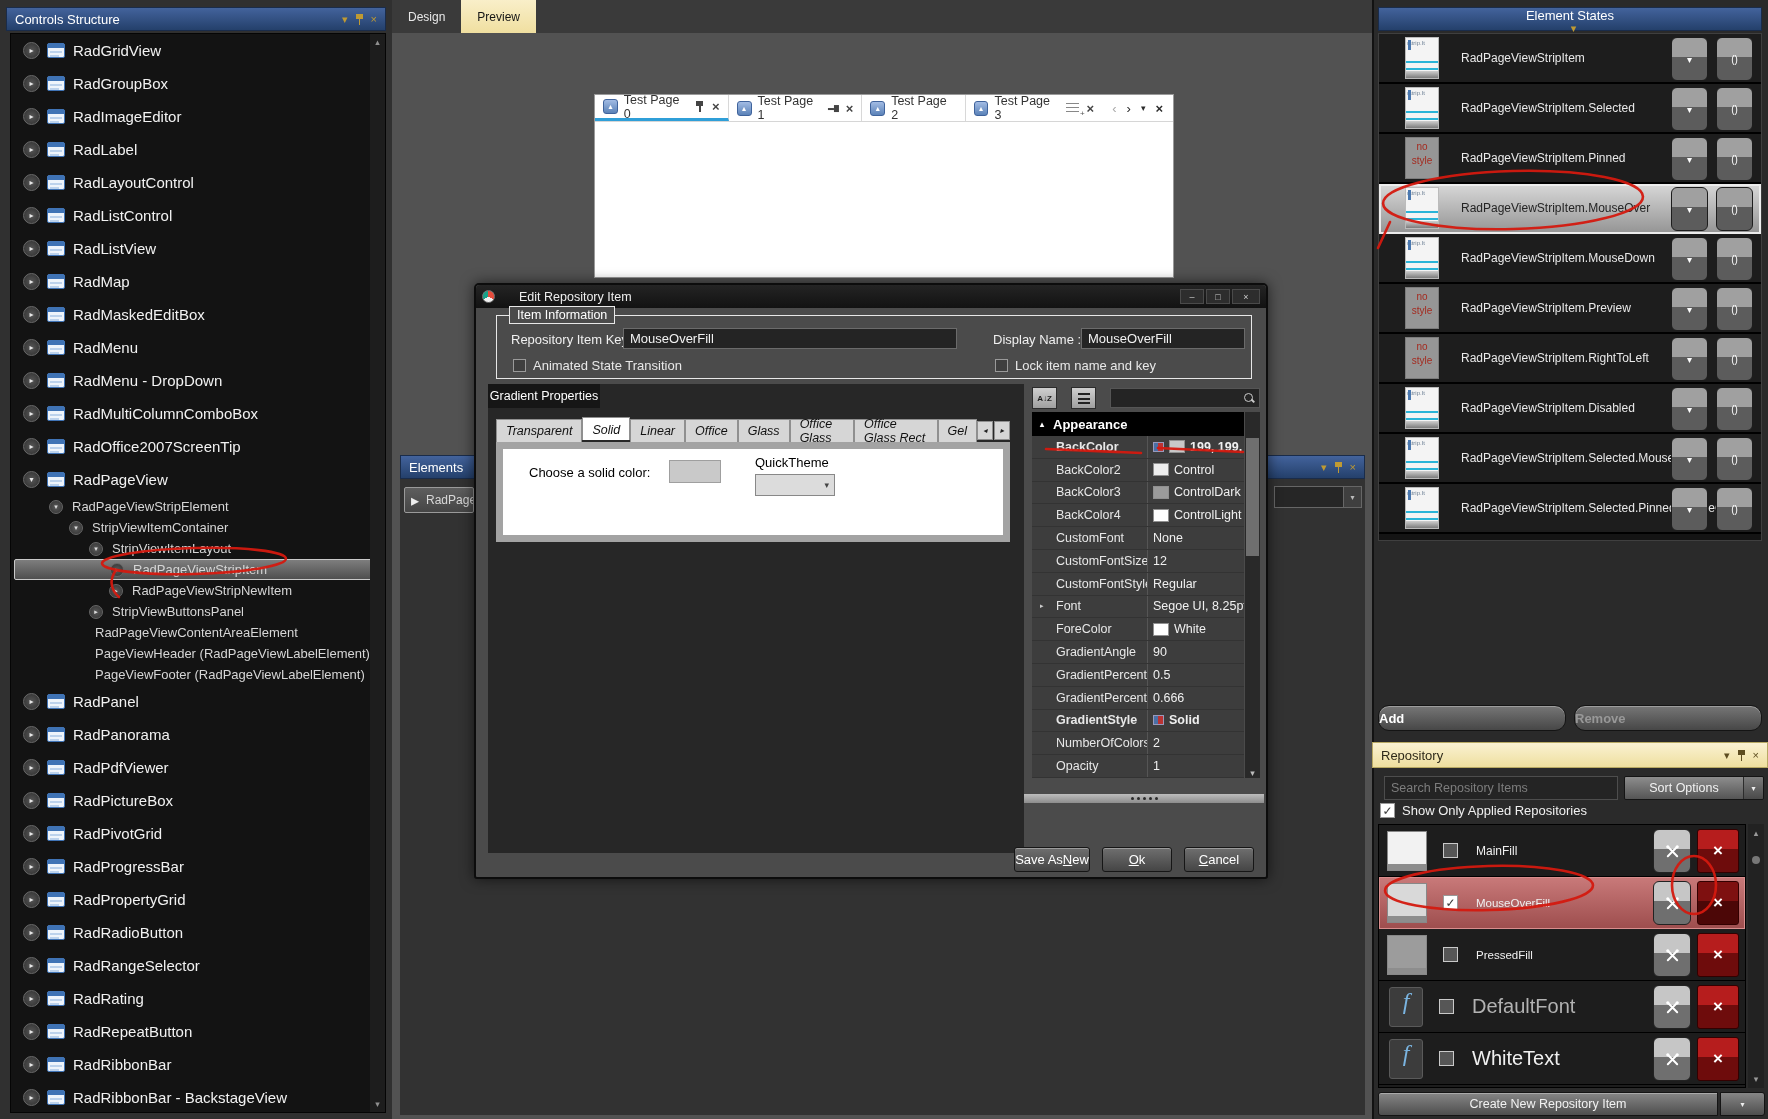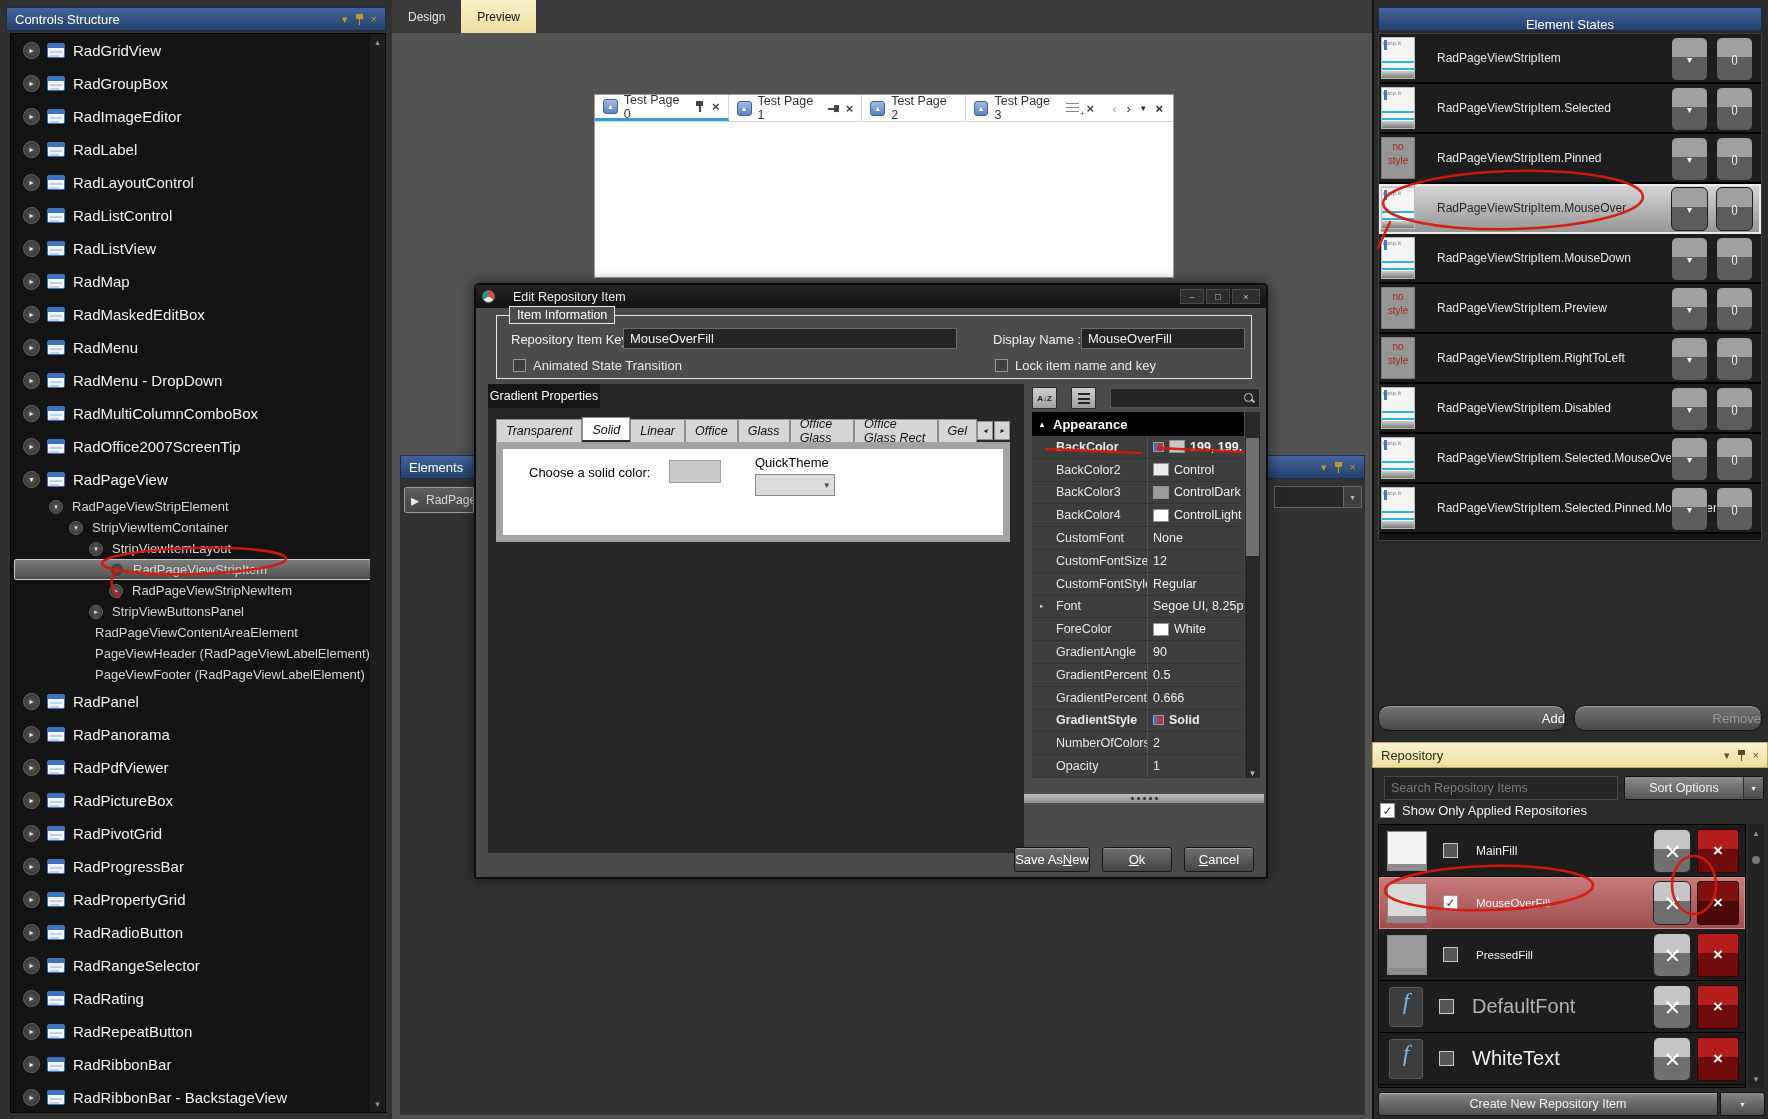--- a/index.html
+++ b/index.html
@@ -3,21 +3,21 @@
 <meta charset="utf-8">
 <style>
   * { margin:0; padding:0; box-sizing:border-box; }
   html,body { width:1768px; height:1119px; overflow:hidden; }
   body { position:relative; background:#525252; font-family:"Liberation Sans",sans-serif; color:#eee; }
 
   .abs { position:absolute; }
 
   
   .hdr-blue { background:linear-gradient(#43639c,#24406b); border:1px solid #1a2c4a; color:#fff;
-              font-size:13px; display:flex; align-items:center; padding:9px 8px; }
+              font-size:13px; display:flex; align-items:center; padding:0 8px; }
   .hdr-cream { background:linear-gradient(#faf2d2,#eedf9f); border:1px solid #b8a963; color:#2e2a1a;
                font-size:13px; display:flex; align-items:center; padding:0 8px; }
   .hdr-spacer { flex:1; }
   .hicon { font-size:11px; margin-left:7px; line-height:1; }
   .gold { color:#bf9a33; }
   .dkgold { color:#5d4d20; }
   .pin-ico { display:inline-block; width:9px; height:11px; position:relative; }
   .pin-ico::before { content:""; position:absolute; left:1px; top:0; width:7px; height:5px; background:currentColor; }
   .pin-ico::after  { content:""; position:absolute; left:4px; top:5px; width:1.5px; height:6px; background:currentColor; }
 
@@ -75,38 +75,38 @@
   #elements-combo .dd { margin-left:auto; width:18px; background:#3f3f3f; border-left:1px solid #666;
                         color:#bbb; font-size:8px; display:flex; align-items:center; justify-content:center; }
 
   
   #right-panel { left:1372px; top:0; width:396px; height:1119px; background:#2a2a2a; border-left:2px solid #121212; }
   #es-header { left:1378px; top:7px; width:384px; height:24px;flex-direction:column; }
   #es-list { left:1378px; top:33px; width:384px; height:508px; background:#141414; border:1px solid #3f3f3f; }
   .es-row { height:50px; border-bottom:2px solid #000; background:#1d1d1d; display:flex; align-items:center; position:relative; }
   .es-row.selected { background:linear-gradient(#d8d8d8,#969696); outline:2px solid #ececec; outline-offset:-2px; }
   .es-row.selected .es-label { color:#242424; }
-  .thumb { width:34px; height:42px; margin-left:2px; flex:0 0 auto; position:relative; overflow:hidden; }
+  .thumb { width:34px; height:42px; margin-left:26px; flex:0 0 auto; position:relative; overflow:hidden; }
   .thumb.styled { background:#f4f4f4; border:1px solid #bbb; }
   .thumb.styled::before { content:"ıstrip.It"; position:absolute; left:1px; top:2px; font-size:6px; color:#6b7f94; }
   .thumb.styled::after { content:""; position:absolute; left:0; bottom:8px; width:100%; height:5px;
                          border-top:2px solid #2ab4d8; border-bottom:2px solid #2ab4d8; }
   .thumb.styled .tbar { position:absolute; left:2px; top:2px; width:3px; height:10px; background:#4a78b0; }
   .thumb.styled .tbot { position:absolute; left:0; bottom:0; width:100%; height:7px; background:linear-gradient(#cfcfcf,#7c7c7c); }
   .thumb.nostyle { background:#969696; border:1px solid #7c7c7c; text-align:center; }
   .thumb.nostyle span { display:block; color:#a32b20; font-size:10px; line-height:11px; margin-top:3px; }
   .es-label { margin-left:22px; font-size:12px; color:#e9e9e9; }
   .es-btns { position:absolute; right:8px; top:3px; display:flex; gap:8px; }
   .gbtn { width:37px; height:44px; border-radius:6px; border:1px solid #1d1d1d;
           background:linear-gradient(#a0a0a0 0 45%,#5c5c5c 45% 100%); color:#fff;
           display:flex; align-items:center; justify-content:center; font-size:10px; }
 
   #add-btn,#remove-btn { top:705px; height:26px; width:188px; border-radius:11px; border:1px solid #141414;
         background:linear-gradient(#767676,#474747); box-shadow:inset 0 1px 0 #9d9d9d;
-        display:flex; align-items:center; justify-content:flex-end; font-size:13px; }
+        display:flex; align-items:center; justify-content:flex-start; font-size:13px;font-weight:bold; }
   #add-btn { left:1378px; color:#fff; }
   #remove-btn { left:1574px; color:#989898; }
 
   #repo-header { left:1372px; top:742px; width:396px; height:26px; }
   #repo-search { left:1384px; top:776px; width:234px; height:24px; background:#242424; border:1px solid #4d4d4d;
                  color:#7d7d7d; font-size:12.5px; display:flex; align-items:center; padding:0 6px; }
   #sort-btn { left:1624px; top:776px; width:140px; height:24px; display:flex; border-radius:2px; overflow:hidden; border:1px solid #141414; }
   #sort-btn .main { flex:1; background:linear-gradient(#8d8d8d,#555); color:#f2f2f2; font-size:12.5px;
                     display:flex; align-items:center; justify-content:center; }
   #sort-btn .dd { width:20px; background:linear-gradient(#7b7b7b,#4a4a4a); border-left:1px solid #2c2c2c;
@@ -144,21 +144,21 @@
                background:linear-gradient(#868686,#4e4e4e); color:#eee; font-size:8px;
                display:flex; align-items:center; justify-content:center; }
 
   
   #dialog { left:474px; top:283px; width:794px; height:596px; background:#4b4b4b; border:2px solid #0c0c0c;
             border-radius:5px 5px 3px 3px; box-shadow:0 0 14px rgba(0,0,0,.6); }
   #dlg-title { position:absolute; left:0; top:0; width:100%; height:23px; background:linear-gradient(#242424,#121212);
                border-radius:4px 4px 0 0; display:flex; align-items:center; padding:0 6px; }
   #dlg-icon { width:13px; height:13px; border-radius:50%; border:1px solid #777;
               background:conic-gradient(#e74c3c 0 120deg,#f2f2f2 120deg 240deg,#17a289 240deg 360deg); }
-  #dlg-title span.t { margin-left:18px; font-size:12.5px; color:#eee; }
+  #dlg-title span.t { margin-left:24px; font-size:12.5px; color:#eee; }
   .winbtn { width:24px; height:15px; background:#2d2d2d; border:1px solid #4a4a4a; color:#ccc; font-size:9px;
             display:flex; align-items:center; justify-content:center; margin-left:2px; }
   #dlg-winbtns { margin-left:auto; display:flex; }
 
   #info-group { position:absolute; left:20px; top:30px; width:756px; height:64px; border:1px solid #e8e8e8; }
   #info-chip { position:absolute; left:12px; top:-10px; background:#4b4b4b; border:1px solid #e8e8e8;
                padding:1px 7px; font-size:12.5px; color:#fff; }
   .fld-label { position:absolute; font-size:13px; color:#f0f0f0; }
   .txt { position:absolute; height:21px; background:#242424; border:1px solid #6b6b6b; color:#f2f2f2; font-size:13px;
          display:flex; align-items:center; padding:0 6px; }

